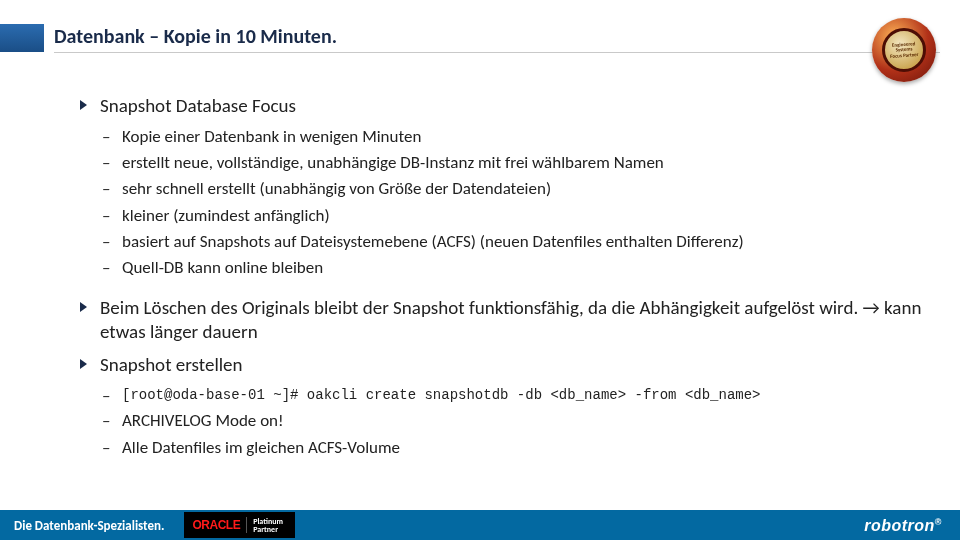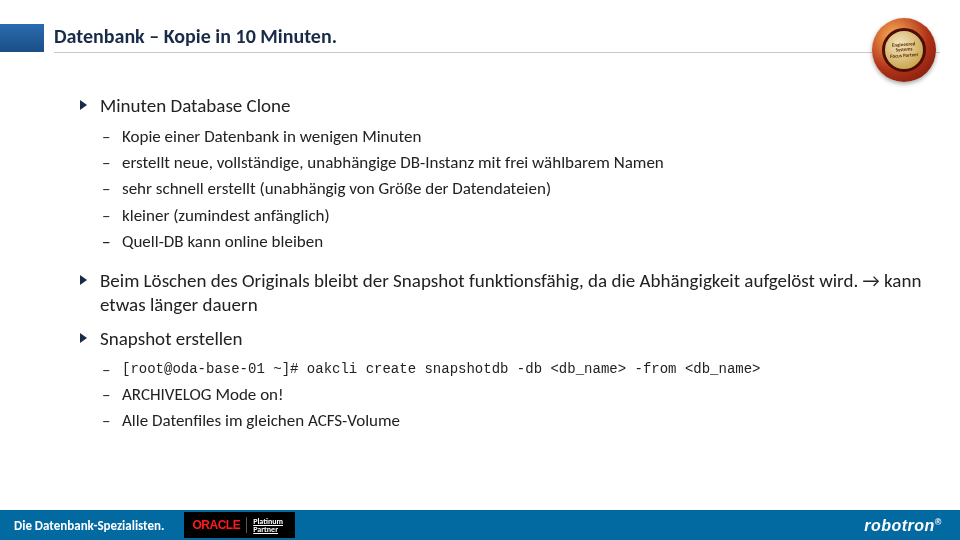--- a/index.html
+++ b/index.html
@@ -165,21 +165,20 @@
     letter-spacing: -0.5px;
   }
   .oracle-part {
     color: #fff;
     font-size: 8px;
     font-weight: 700;
     line-height: 1;
     margin-left: 6px;
     border-left: 1px solid #555;
     padding-left: 6px;
-    text-decoration: underline;
   }
   .footer-right {
     position: absolute;
     right: 18px;
     bottom: 5px;
     color: #fff;
     font-family: Arial, sans-serif;
     font-size: 16px;
     font-weight: 700;
     font-style: italic;
@@ -200,28 +199,28 @@
   <div class="badge-ring"></div>
   <div class="badge-inner">
     <span><span>Engineered Systems</span><br><span>Focus Partner</span></span>
   </div>
 </div>
 
 <div class="content">
 
   <div class="main-bullet">
     <span class="marker"></span>
-    <span>Minuten Database Clone</span>
+    <span>Snapshot Database Focus</span>
   </div>
   <div class="sub-list">
     <div class="sub-item"><span class="dash">–</span><span>Kopie einer Datenbank in wenigen Minuten</span></div>
     <div class="sub-item"><span class="dash">–</span><span>erstellt neue, vollständige, unabhängige DB-Instanz mit frei wählbarem Namen</span></div>
     <div class="sub-item"><span class="dash">–</span><span>sehr schnell erstellt (unabhängig von Größe der Datendateien)</span></div>
     <div class="sub-item"><span class="dash">–</span><span>kleiner (zumindest anfänglich)</span></div>
-    <div class="sub-item"><span class="dash">–</span></div>
+    <div class="sub-item"><span class="dash">–</span><span>basiert auf Snapshots auf Dateisystemebene (ACFS) (neuen Datenfiles enthalten Differenz)</span></div>
     <div class="sub-item"><span class="dash">–</span><span>Quell-DB kann online bleiben</span></div>
   </div>
 
   <div class="main-bullet tight">
     <span class="marker"></span>
     <span>Beim Löschen des Originals bleibt der Snapshot funktionsfähig, da die Abhängigkeit aufgelöst wird. → kann etwas länger dauern</span>
   </div>
 
   <div class="main-bullet" style="margin-top:10px">
     <span class="marker"></span>

